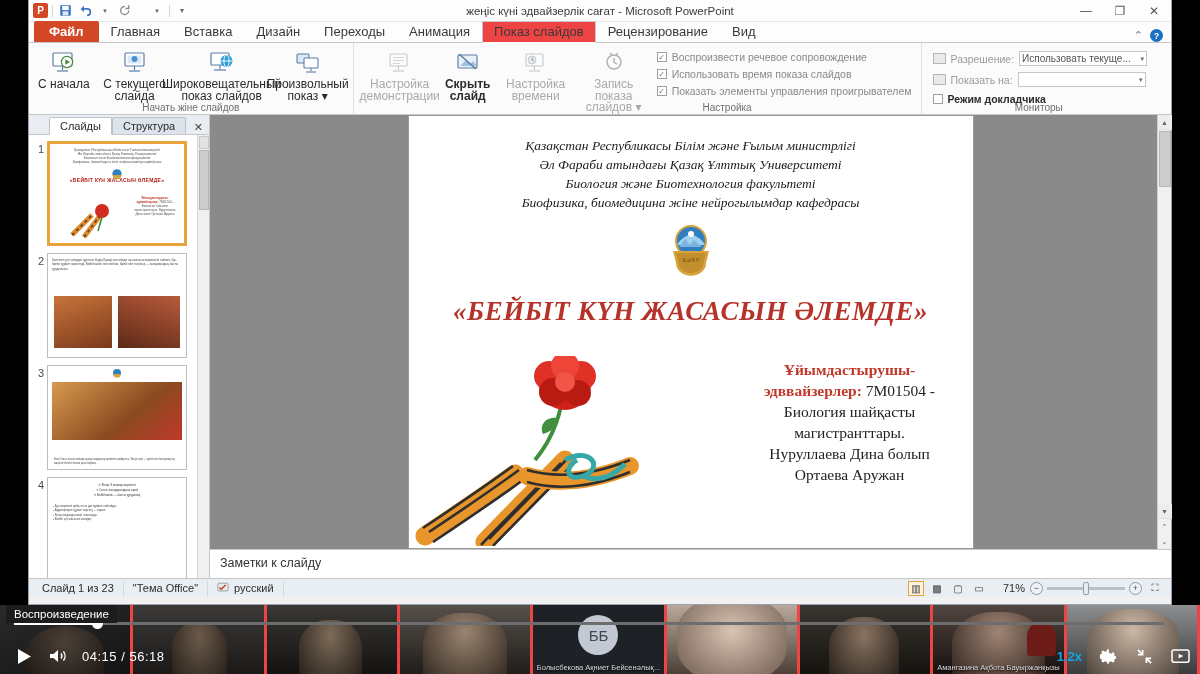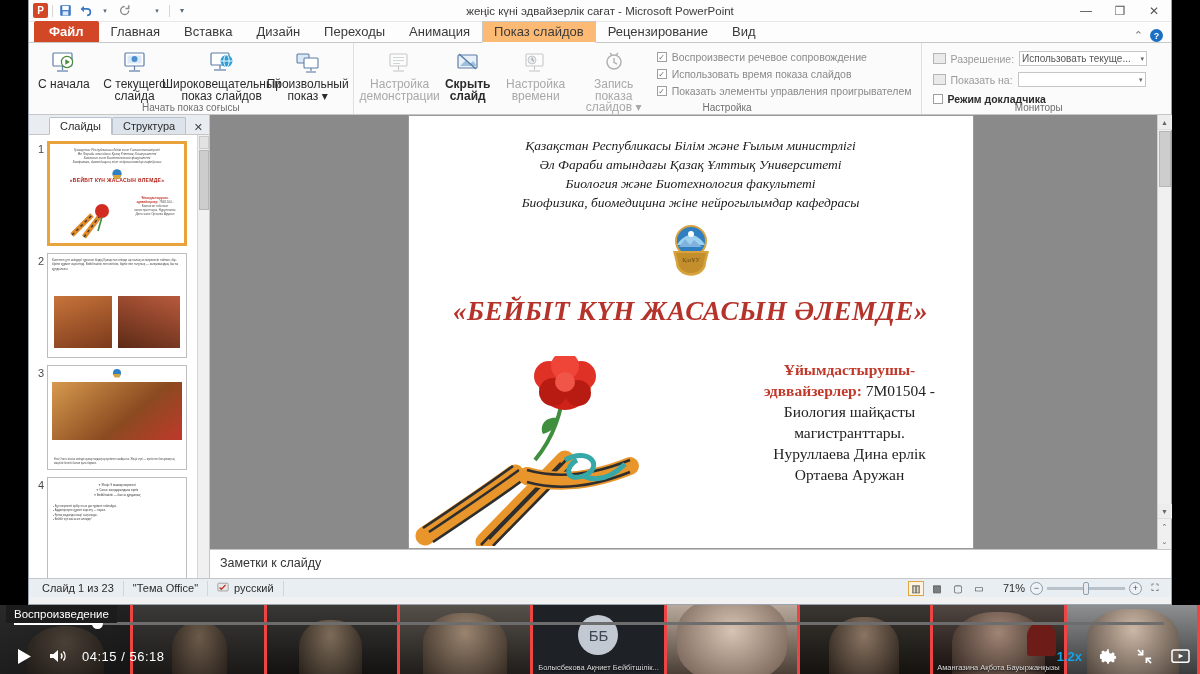--- a/index.html
+++ b/index.html
@@ -25,21 +25,21 @@
   .wbtns { margin-left:auto; display:flex; align-items:center; }
   .wbtn { width:34px; height:22px; display:flex; align-items:center; justify-content:center;
           font-size:12px; color:#555; }
 
   
   .tabrow { height:21px; background:#fdfdfd; display:flex; align-items:flex-end; padding-left:5px;
             border-bottom:1px solid #c8c8c8; position:relative; }
   .tab { padding:3px 11px 3px; font-size:13px; color:#3a3a3a; border:1px solid transparent;
          border-bottom:none; line-height:14px; }
   .tab.file { background:#d24726; color:#fff; font-weight:bold; border-radius:2px 2px 0 0; padding:3px 14px; }
-  .tab.active { background:#fdba74; border-color:#c8c8c8; border-bottom:1px solid #fbfbfb;
+  .tab.active { background:#ef4444; border-color:#c8c8c8; border-bottom:1px solid #fbfbfb;
                 position:relative; z-index:2; margin-bottom:-1px; }
   .tabhelp { margin-left:auto; display:flex; align-items:center; gap:7px; padding-right:8px; }
   .helpdot { width:13px; height:13px; border-radius:50%; background:#1a6fc4; color:#fff; font-size:9px;
              display:flex; align-items:center; justify-content:center; font-weight:bold; }
   .upicon { font-size:11px; color:#7a7a7a; }
 
   
   .ribbon { height:72px; background:#fbfbfb; border-bottom:1px solid #c6c6c6; display:flex;
             position:relative; }
   .rgroup { position:relative; display:flex; flex-direction:column; justify-content:flex-start;
@@ -256,21 +256,21 @@
               <svg width="26" height="26" viewBox="0 0 26 26">
                   <rect x="2" y="4" width="12" height="9" rx="1" fill="#dbe8f5" stroke="#5c7fa6" stroke-width="1.1"></rect>
                   <rect x="9" y="8" width="14" height="10" rx="1" fill="#fff" stroke="#5c7fa6" stroke-width="1.1"></rect>
                   <line x1="16" y1="18" x2="16" y2="21" stroke="#5c7fa6" stroke-width="1.1"></line>
                   <line x1="11" y1="22" x2="21" y2="22" stroke="#5c7fa6" stroke-width="1.1"></line>
                 </svg>
             </div>
             <div class="bl">Произвольный показ ▾</div>
           </div>
         </div>
-        <div class="glabel">Начать показ соғысы</div>
+        <div class="glabel">Начать жіне слайдов</div>
       </div>
 
       <div class="rgroup">
         <div class="gitems">
           <div class="bigbtn dim">
             <div class="bi">
               <svg width="26" height="26" viewBox="0 0 26 26" opacity=".45">
                   <rect x="3" y="4" width="17" height="12" rx="1" fill="#fff" stroke="#8a8a8a" stroke-width="1.1"></rect>
                   <line x1="6" y1="7.5" x2="17" y2="7.5" stroke="#9aa" stroke-width="1"></line>
                   <line x1="6" y1="10.5" x2="17" y2="10.5" stroke="#9aa" stroke-width="1"></line>
@@ -515,21 +515,21 @@
                 <circle cx="163" cy="37" r="13" fill="#b81b12"></circle>
                 <circle cx="150" cy="26" r="10" fill="#f05548"></circle>
               </g>
             </svg>
 
             <div class="sl-right">
               <span class="org">Ұйымдастырушы-эдввайзерлер:</span>
               <span>7M01504  -</span><br>
               <span>Биология шайқасты</span><br>
               <span>магистранттары.</span><br>
-              <span>Нуруллаева Дина ерлік</span><br>
+              <span>Нуруллаева Дина болып</span><br>
               <span>Ортаева Аружан</span>
             </div>
 
           </div>
 
           <div class="vscroll">
             <div class="vsbtn">▲</div>
             <div class="vsthumb"></div>
             <div class="vsspace"></div>
             <div class="vsbtn">▼</div>
@@ -588,21 +588,21 @@
       <div class="tile" style="background:linear-gradient(180deg,#3a3835,#131211);">
         <div style="position:absolute;left:25%;top:22%;width:48%;height:88%;background:radial-gradient(ellipse at 50% 25%,#7d6b58,#211b16);border-radius:45% 45% 8% 8%;"></div>
         <div class="tlabel"></div>
       </div>
       <div class="tile" style="background:linear-gradient(180deg,#56504a,#201d1a);">
         <div style="position:absolute;left:18%;top:12%;width:64%;height:95%;background:radial-gradient(ellipse at 50% 30%,#9a8470,#30271f);border-radius:45% 45% 8% 8%;"></div>
         <div class="tlabel"></div>
       </div>
       <div class="tile" style="background:#1e2126;">
         <div class="avatar">ББ</div>
-        <div class="tlabel">Болысбекова Ақниет Бейбітшілік...</div>
+        <div class="tlabel">Болысбекова Ақниет Бейсенәлық...</div>
       </div>
       <div class="tile" style="background:linear-gradient(180deg,#b9a99c,#4b3f36);">
         <div style="position:absolute;left:8%;top:-10%;width:84%;height:120%;background:radial-gradient(ellipse at 50% 40%,#d8c4b4,#6a5649);border-radius:40%;"></div>
         <div class="tlabel"></div>
       </div>
       <div class="tile" style="background:linear-gradient(180deg,#3a3632,#15130f);">
         <div style="position:absolute;left:22%;top:18%;width:54%;height:92%;background:radial-gradient(ellipse at 50% 28%,#8a7462,#221b15);border-radius:45% 45% 8% 8%;"></div>
         <div class="tlabel"></div>
       </div>
       <div class="tile" style="background:linear-gradient(180deg,#514641,#17100e);">

